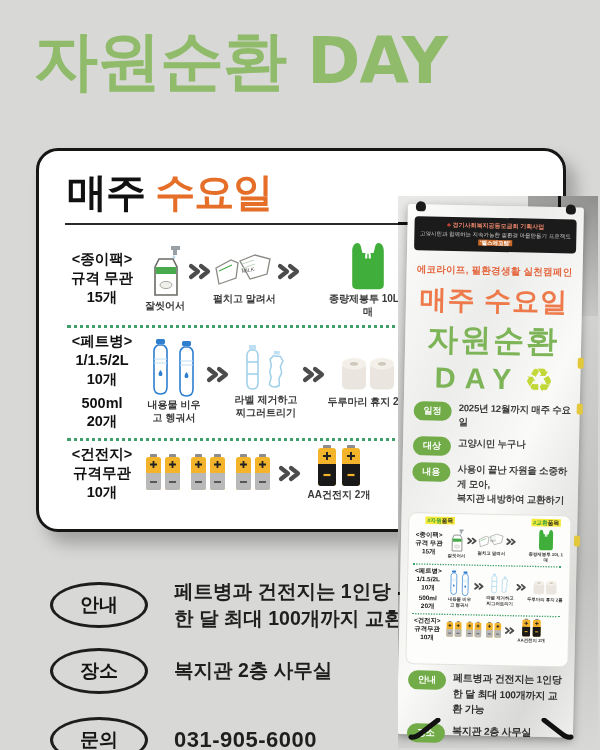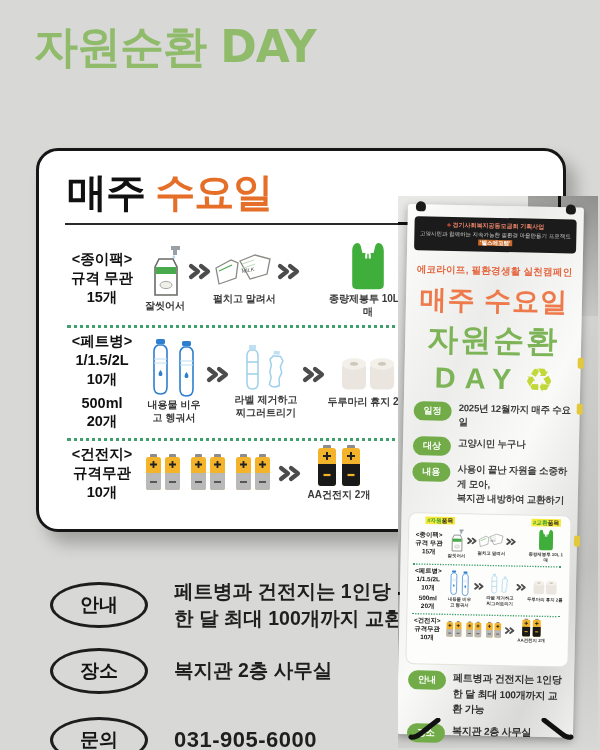--- a/index.html
+++ b/index.html
@@ -5,21 +5,21 @@
   html,body{margin:0;padding:0;}
   body{
     width:600px;height:750px;position:relative;overflow:hidden;
     background:#d8d8d6;
     font-family:"Liberation Sans","DejaVu Sans",sans-serif;
     -webkit-font-smoothing:antialiased;
   }
   
   .page-title{
     position:absolute;left:34px;top:18px;width:560px;
-    font-size:44px;font-weight:900;color:#8fbb6a;letter-spacing:-1px;
+    font-size:64px;font-weight:900;color:#8fbb6a;letter-spacing:-1px;
     font-family:"DejaVu Sans","Liberation Sans",sans-serif;
   }
   
   .card{
     position:absolute;left:36px;top:148px;width:524px;height:378px;
     background:#ffffff;border:3px solid #161616;border-radius:22px;
     box-shadow:10px 12px 16px rgba(0,0,0,.25);z-index:2;
   }
   .card-heading{position:absolute;left:28px;top:14px;font-size:40px;font-weight:900;letter-spacing:-1px;}
   .card-heading .h-black{color:#111;}

